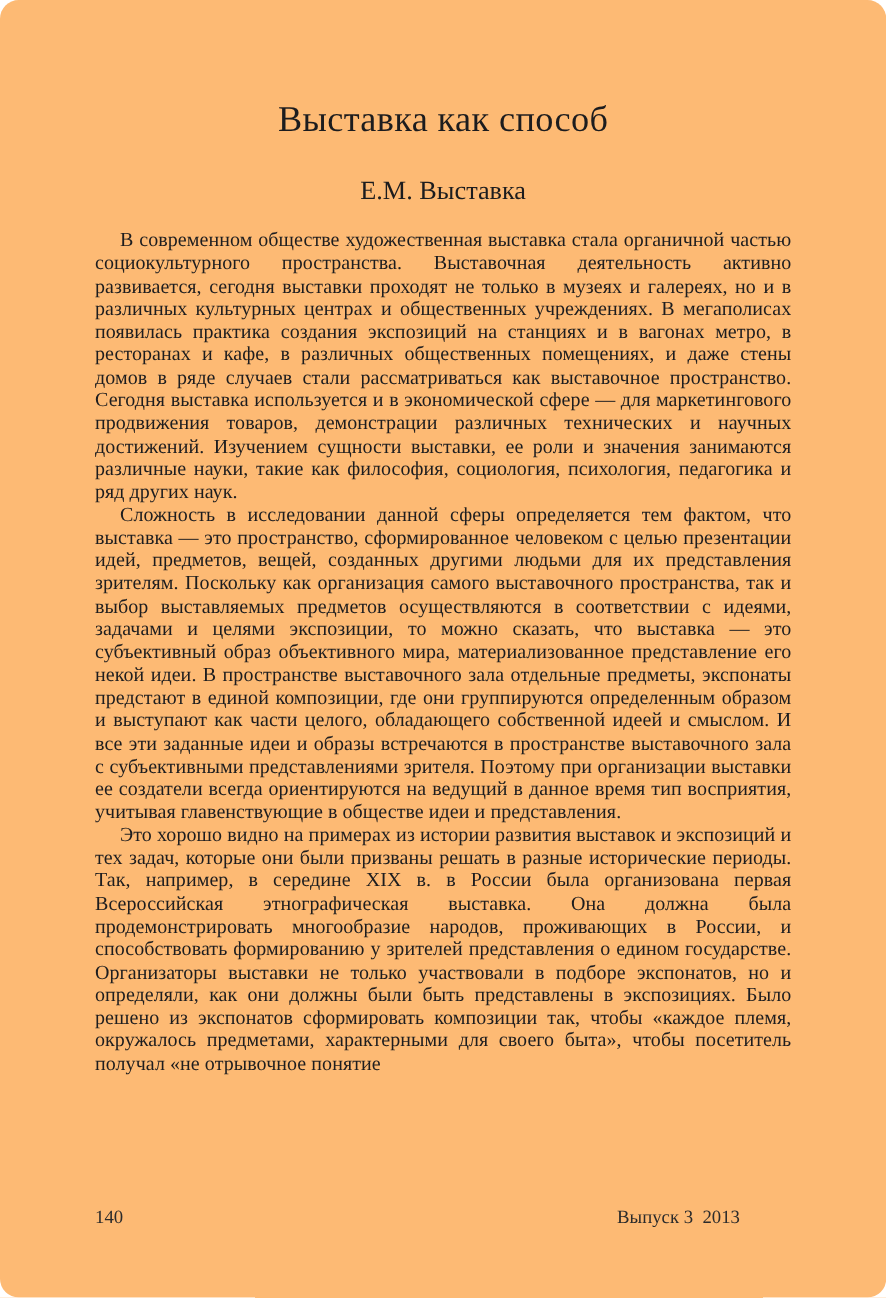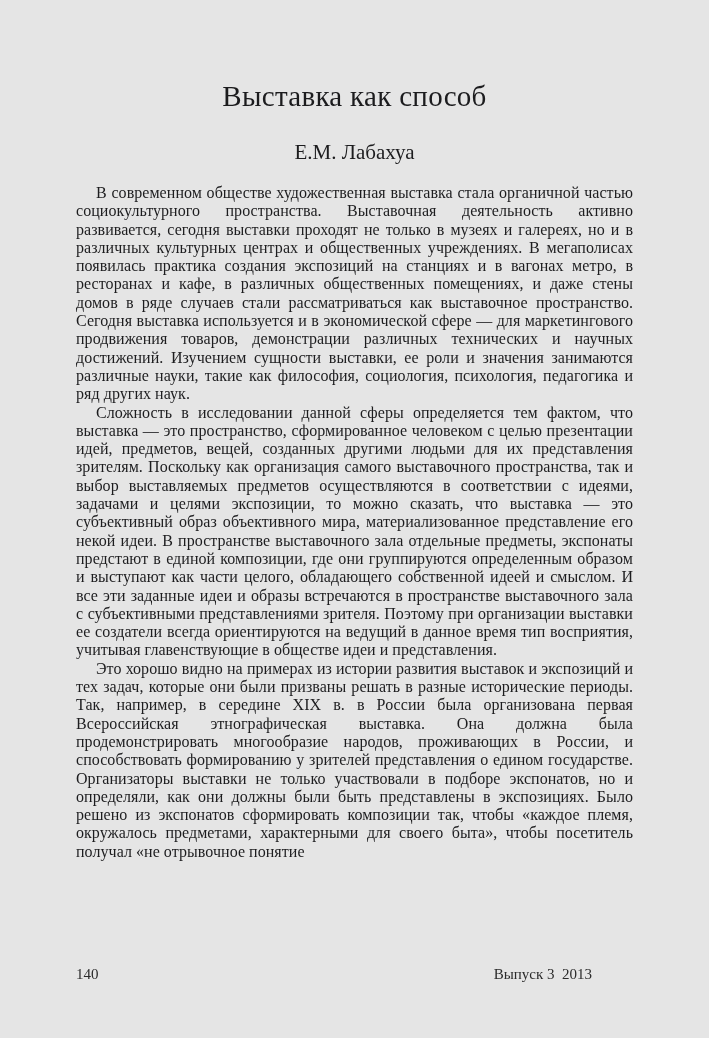--- a/index.html
+++ b/index.html
@@ -4,25 +4,26 @@
 <style>
   html, body {
     margin: 0;
     padding: 0;
     background: #ffffff;
   }
   .page {
     position: relative;
     width: 709px;
     height: 1038px;
-    background: #e5e5e5;
+    background: #fdba74;
     overflow: hidden;
     font-family: "Liberation Serif", serif;
     color: #1d1d1f;
     box-sizing: border-box;
+    border-radius: 15px;
   }
   .title-block {
     margin: 80px auto 0 76px;
     width: 557px;
     text-align: center;
   }
   .title-line {
     display: block;
     font-size: 29px;
     line-height: 33px;
@@ -68,21 +69,21 @@
 </style>
 </head>
 <body>
 
 <div class="page">
 
   <h1 class="title-block">
     <span class="title-line">Выставка как способ</span>
   </h1>
 
-  <div class="author">Е.М. Лабахуа</div>
+  <div class="author">Е.М. Выставка</div>
 
   <div class="body-text">
     <p>В современном обществе художественная выставка стала органичной частью социокультурного пространства. Выставочная деятельность активно развивается, сегодня выставки проходят не только в музеях и галереях, но и в различных культурных центрах и общественных учреждениях. В мегаполисах появилась практика создания экспозиций на станциях и в вагонах метро, в ресторанах и кафе, в различных общественных помещениях, и даже стены домов в ряде случаев стали рассматриваться как выставочное пространство. Сегодня выставка используется и в экономической сфере — для маркетингового продвижения товаров, демонстрации различных технических и научных достижений. Изучением сущности выставки, ее роли и значения занимаются различные науки, такие как философия, социология, психология, педагогика и ряд других наук.</p>
     <p>Сложность в исследовании данной сферы определяется тем фактом, что выставка — это пространство, сформированное человеком с целью презентации идей, предметов, вещей, созданных другими людьми для их представления зрителям. Поскольку как организация самого выставочного пространства, так и выбор выставляемых предметов осуществляются в соответствии с идеями, задачами и целями экспозиции, то можно сказать, что выставка — это субъективный образ объективного мира, материализованное представление его некой идеи. В пространстве выставочного зала отдельные предметы, экспонаты предстают в единой композиции, где они группируются определенным образом и выступают как части целого, обладающего собственной идеей и смыслом. И все эти заданные идеи и образы встречаются в пространстве выставочного зала с субъективными представлениями зрителя. Поэтому при организации выставки ее создатели всегда ориентируются на ведущий в данное время тип восприятия, учитывая главенствующие в обществе идеи и представления.</p>
     <p>Это хорошо видно на примерах из истории развития выставок и экспозиций и тех задач, которые они были призваны решать в разные исторические периоды. Так, например, в середине XIX в. в России была организована первая Всероссийская этнографическая выставка. Она должна была продемонстрировать многообразие народов, проживающих в России, и способствовать формированию у зрителей представления о едином государстве. Организаторы выставки не только участвовали в подборе экспонатов, но и определяли, как они должны были быть представлены в экспозициях. Было решено из экспонатов сформировать композиции так, чтобы «каждое племя, окружалось предметами, характерными для своего быта», чтобы посетитель получал «не отрывочное понятие</p>
   </div>
 
   <div class="footer">
     <span>140</span>
     <span>Выпуск 3&nbsp; 2013</span>

